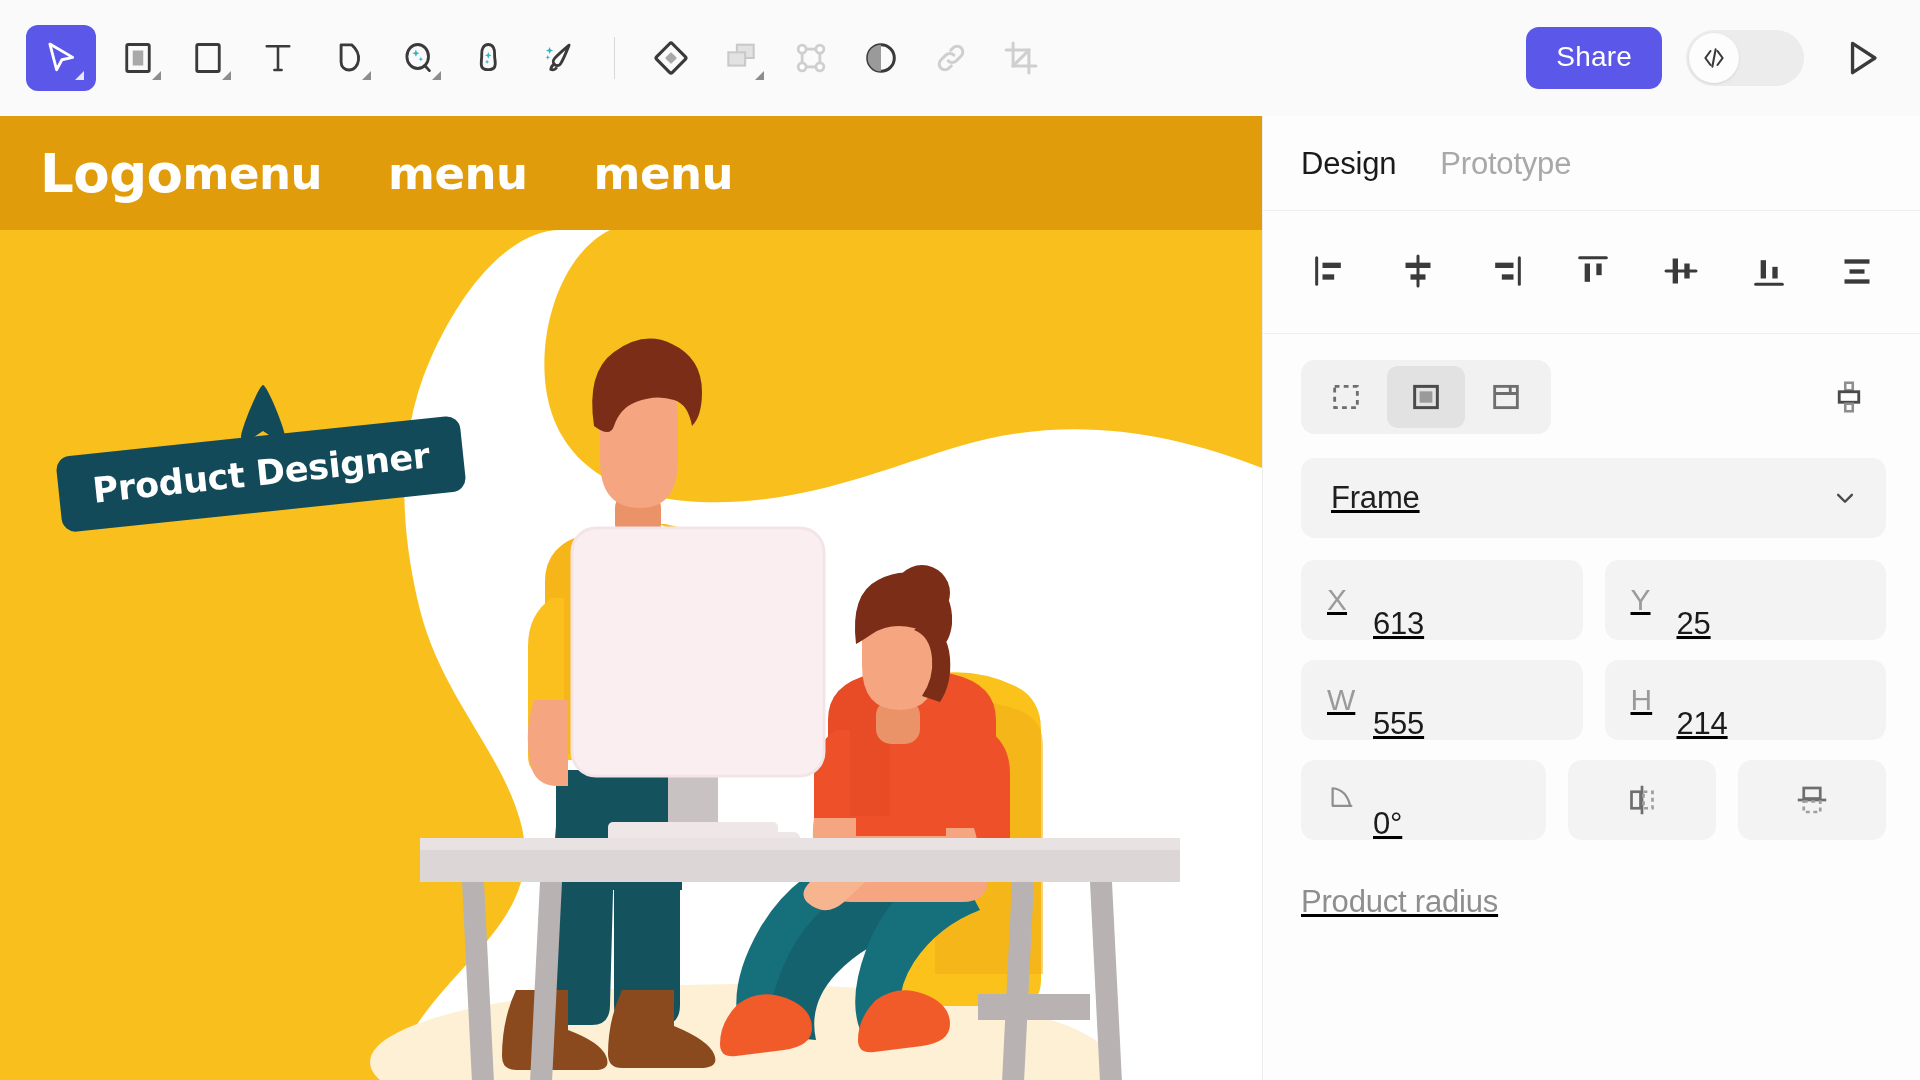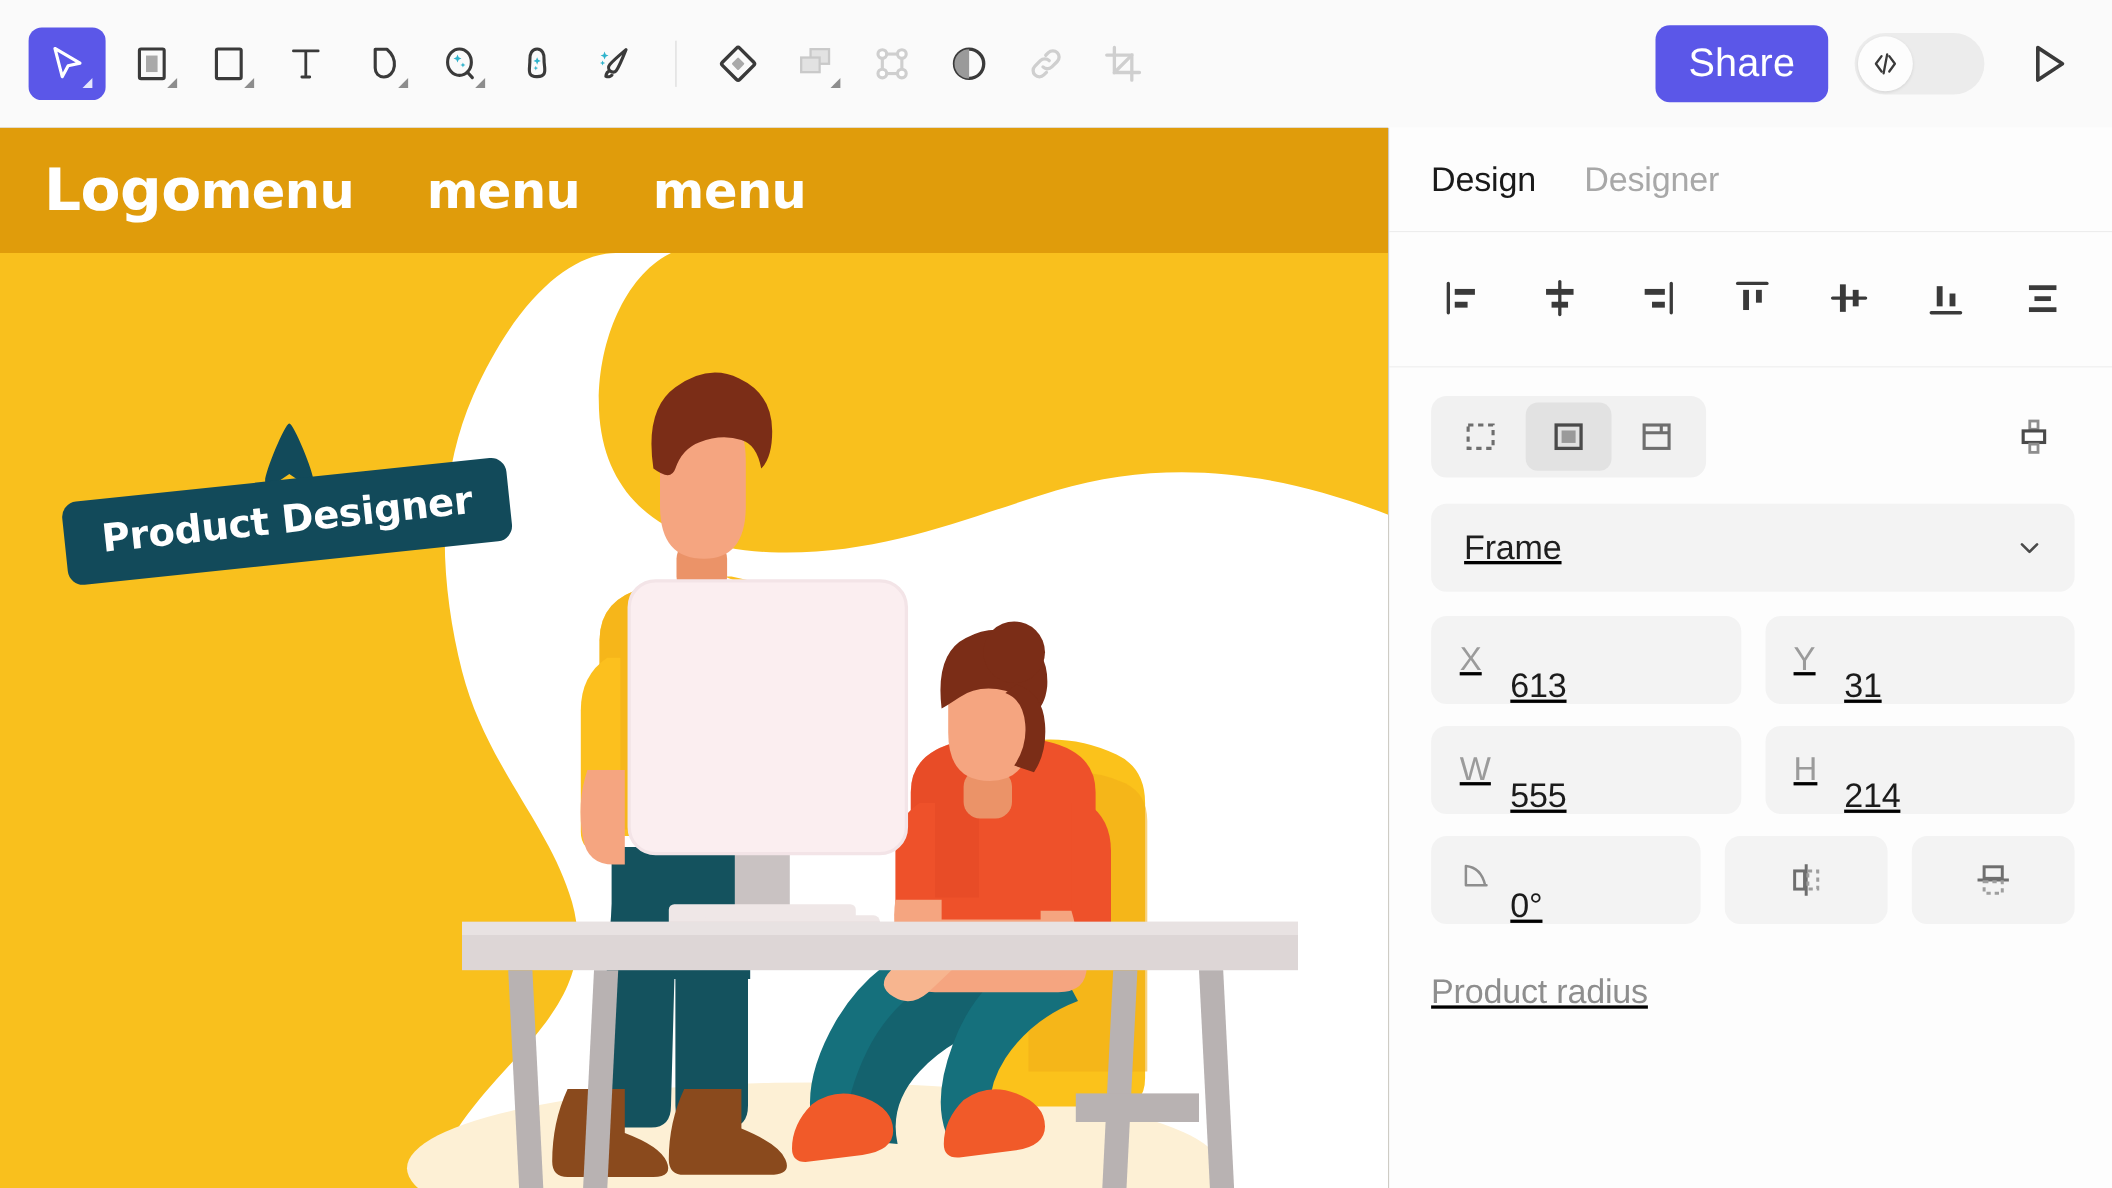--- a/index.html
+++ b/index.html
@@ -39,21 +39,21 @@
   .tool-btn.active .caret { border-bottom-color: rgba(255,255,255,0.85); }
   .tool-gap { width: 7px; flex: 0 0 auto; }
   .divider {
     width: 1px; height: 42px; background: #d8d8d8;
     margin: 0 21px; flex: 0 0 auto;
   }
   .spacer { flex: 1 1 auto; }
 
   .share-btn {
     background: #5b57e8; color: #fff;
-    font-size: 36px; font-weight: 400;
+    font-size: 28px; font-weight: 400;
     letter-spacing: .2px;
     border-radius: 13px;
     padding: 16px 30px 18px;
     margin-right: 24px;
     cursor: pointer;
     line-height: 1;
     flex: 0 0 auto;
   }
   .dev-toggle {
     width: 118px; height: 56px;
@@ -427,21 +427,21 @@
           <path d="M15 2 C17 2 26 24 26 28 q0 4 -5 1 l-6 -4 l-6 4 q-5 3 -5 -1 C4 24 13 2 15 2Z" fill="#124a5a"></path>
         </svg>
         <div class="name-chip">Product Designer</div>
       </div>
     </div>
 
     <div class="panel">
 
       <div class="panel-tabs">
         <div class="panel-tab active">Design</div>
-        <div class="panel-tab">Designer</div>
+        <div class="panel-tab">Prototype</div>
       </div>
 
       <div class="align-row">
         <div class="align-btn">
           <svg width="40" height="40" viewBox="0 0 24 24">
             <path d="M4 4 V20" stroke="#3a3a3a" stroke-width="1.8" stroke-linecap="round"></path>
             <rect x="7.5" y="7" width="11" height="3.2" fill="#3a3a3a"></rect>
             <rect x="7.5" y="14" width="7" height="3.2" fill="#3a3a3a"></rect>
           </svg>
         </div>
@@ -527,21 +527,21 @@
           </svg>
         </div>
 
         <div class="field-grid">
           <div class="field">
             <span class="lbl">X</span>
             <span class="val">613</span>
           </div>
           <div class="field">
             <span class="lbl">Y</span>
-            <span class="val">31</span>
+            <span class="val">25</span>
           </div>
           <div class="field">
             <span class="lbl">W</span>
             <span class="val">555</span>
           </div>
           <div class="field">
             <span class="lbl">H</span>
             <span class="val">214</span>
           </div>
         </div>

